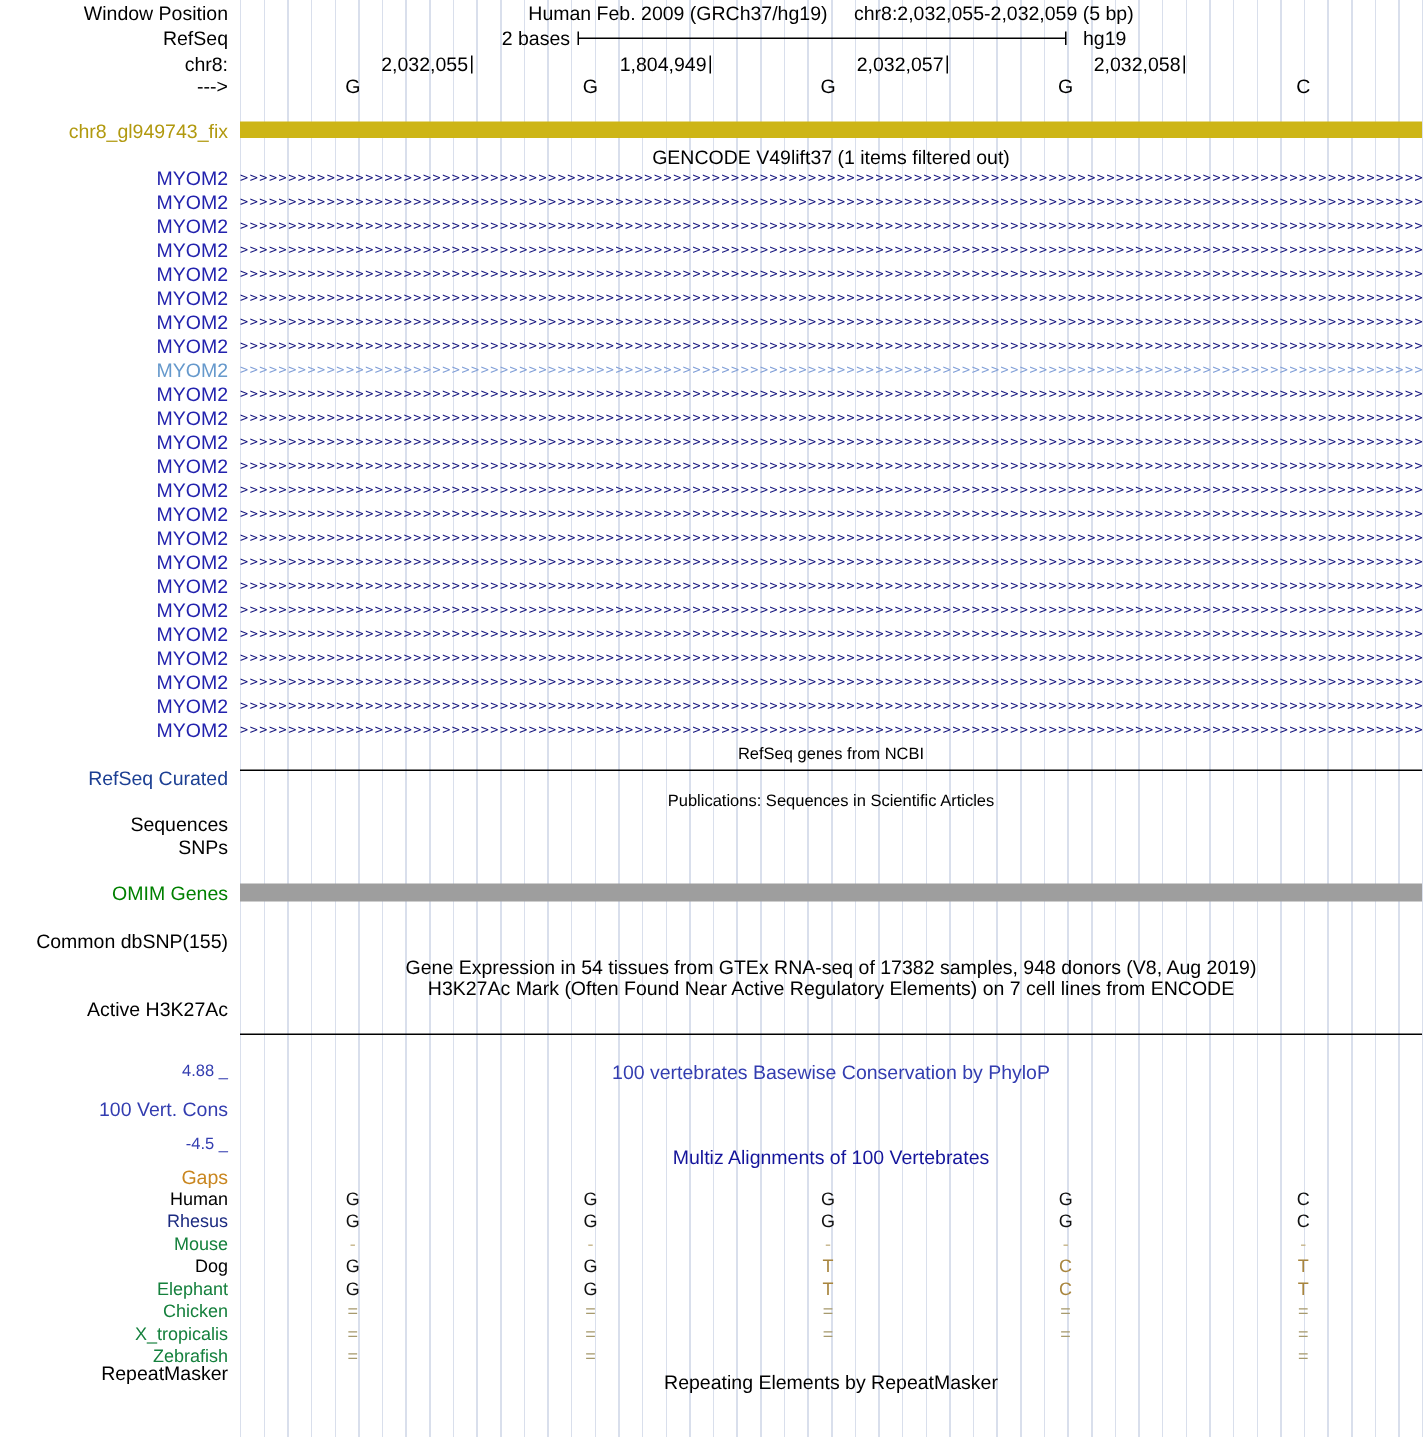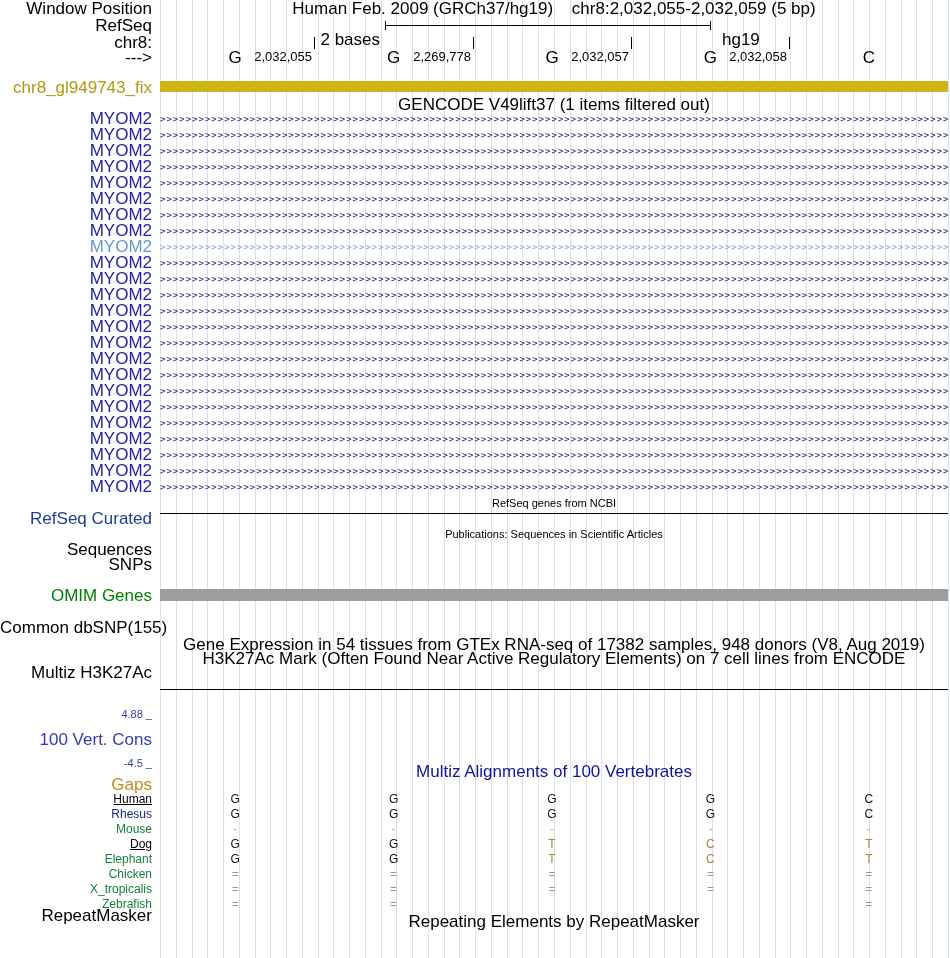--- a/index.html
+++ b/index.html
@@ -1,24 +1,24 @@
 <!DOCTYPE html>
 <html><head>
 <meta charset="utf-8">
 <style>
   * { box-sizing: border-box; }
   html, body { margin:0; padding:0; background:#fff; }
   #browser { position:relative; width:950px; height:958px; background:#fff;
              font-family:"Liberation Sans","DejaVu Sans",sans-serif; color:#000; overflow:hidden; }
   #gridlines { position:absolute; left:160px; top:0; width:789px; height:958px;
     background:repeating-linear-gradient(to right,#d9dfec 0,#d9dfec 1px,transparent 1px,transparent 15.76px); }
-  .pos { position:absolute; white-space:nowrap;margin-top:14px; }
+  .pos { position:absolute; white-space:nowrap; }
   .lab { position:absolute; left:0; width:152px; text-align:right; white-space:nowrap; }
   .ctitle { position:absolute; left:160px; width:788px; text-align:center; white-space:nowrap; }
-  .f13 { font-size:17px; line-height:15px; }
+  .f13 { font-size:13px; line-height:15px; }
   .f12 { font-size:12px; line-height:15px; }
   .f11 { font-size:11px; line-height:13px; }
   .coord { top:35px; width:84px; text-align:right; font-size:13px; line-height:15px; }
   .tick { position:absolute; top:37px; width:1px; height:12px; background:#000; }
   .scalebar { position:absolute; left:385px; top:21px; width:326px; height:9px;
     border-left:1px solid #000; border-right:1px solid #000;
     background:linear-gradient(#000,#000) center/100% 1px no-repeat; }
   .base-row { position:absolute; left:156px; width:792px; display:flex; }
   .bcell { flex:1 1 0; text-align:center; }
   .fixbar { position:absolute; left:160px; top:81px; width:788px; height:11px; background:#cdb516; }
@@ -29,21 +29,21 @@
   .arrowline.hl { color:#82a0d8; }
   .c-olive { color:#b1990f; }
   .c-geneblue { color:#2323ae; }
   .c-hl { color:#6699cc; }
   .c-refseq { color:#1c3f93; }
   .c-green { color:#008000; }
   .c-dgreen { color:#006400; }
   .c-pblue { color:#333db0;margin-top:10px; }
   .c-navy { color:#14149b; }
   .c-orange { color:#c9861f; }
-  .sp-black { color:#000;text-decoration:underline; }
+  .sp-black { color:#000; }
   .sp-navy { color:#1b2a80; }
   .sp-green { color:#15803d; }
   .tone-match { color:#111; }
   .tone-mis { color:#a8853e; }
   .tone-gap { color:#a79a6e; }
   .tone-faint { color:#c6b68c; }
   .tone-none { }
   .gap14 { margin-left:14px; }
 </style>
 </head>
@@ -58,21 +58,21 @@
     <span class="gap14">chr8:2,032,055-2,032,059 (5 bp)</span>
   </div>
 
   <div class="lab f13" style="top:18px">RefSeq</div>
   <div class="pos f13" style="left:300px;top:18px;width:80px;text-align:right">2 bases</div>
   <div class="scalebar"></div>
   <div class="pos f13" style="left:722px;top:18px">hg19</div>
 
   <div class="lab f13" style="top:35px">chr8:</div>
   <div class="pos coord" style="left:228px">2,032,055</div>
-  <div class="pos coord" style="left:387px">2,269,778</div>
+  <div class="pos coord" style="left:387px">1,804,949</div>
   <div class="pos coord" style="left:545px">2,032,057</div>
   <div class="pos coord" style="left:703px">2,032,058</div>
   <div class="tick" style="left:314px"></div>
   <div class="tick" style="left:473px"></div>
   <div class="tick" style="left:631px"></div>
   <div class="tick" style="left:789px"></div>
 
   <div class="lab f13" style="top:50px">---&gt;</div>
   <div class="base-row f13" style="top:50px">
     <div class="bcell">G</div>
@@ -145,24 +145,25 @@
   <div class="lab f13" style="top:542px">Sequences</div>
   <div class="lab f13" style="top:557px">SNPs</div>
 
   <div class="lab f13 c-green" style="top:588px">OMIM Genes</div>
   <div class="omimbar"></div>
 
   <div class="lab f13" style="top:620px">Common dbSNP(155)</div>
 
   <div class="ctitle f13" style="top:637px">Gene Expression in 54 tissues from GTEx RNA-seq of 17382 samples, 948 donors (V8, Aug 2019)</div>
   <div class="ctitle f13" style="top:651px">H3K27Ac Mark (Often Found Near Active Regulatory Elements) on 7 cell lines from ENCODE</div>
-  <div class="lab f13" style="top:665px">Multiz H3K27Ac</div>
+  <div class="lab f13" style="top:665px">Active H3K27Ac</div>
   <div class="hline" style="top:689px"></div>
 
   <div class="lab f11 c-pblue" style="top:698px">4.88 _</div>
+  <div class="ctitle f13 c-pblue" style="top:697px">100 vertebrates Basewise Conservation by PhyloP</div>
   <div class="lab f13 c-pblue" style="top:722px">100 Vert. Cons</div>
   <div class="lab f11 c-pblue" style="top:747px">-4.5 _</div>
 
   <div class="ctitle f13 c-navy" style="top:764px">Multiz Alignments of 100 Vertebrates</div>
   <div class="lab f13 c-orange" style="top:777px">Gaps</div>
   <div id="multiz-rows">
       <div class="lab f12 sp-black" style="top: 792px;">Human</div>
       <div class="base-row f12" style="top: 792px;">
         <div class="bcell tone-match">G</div>
         <div class="bcell tone-match">G</div>

